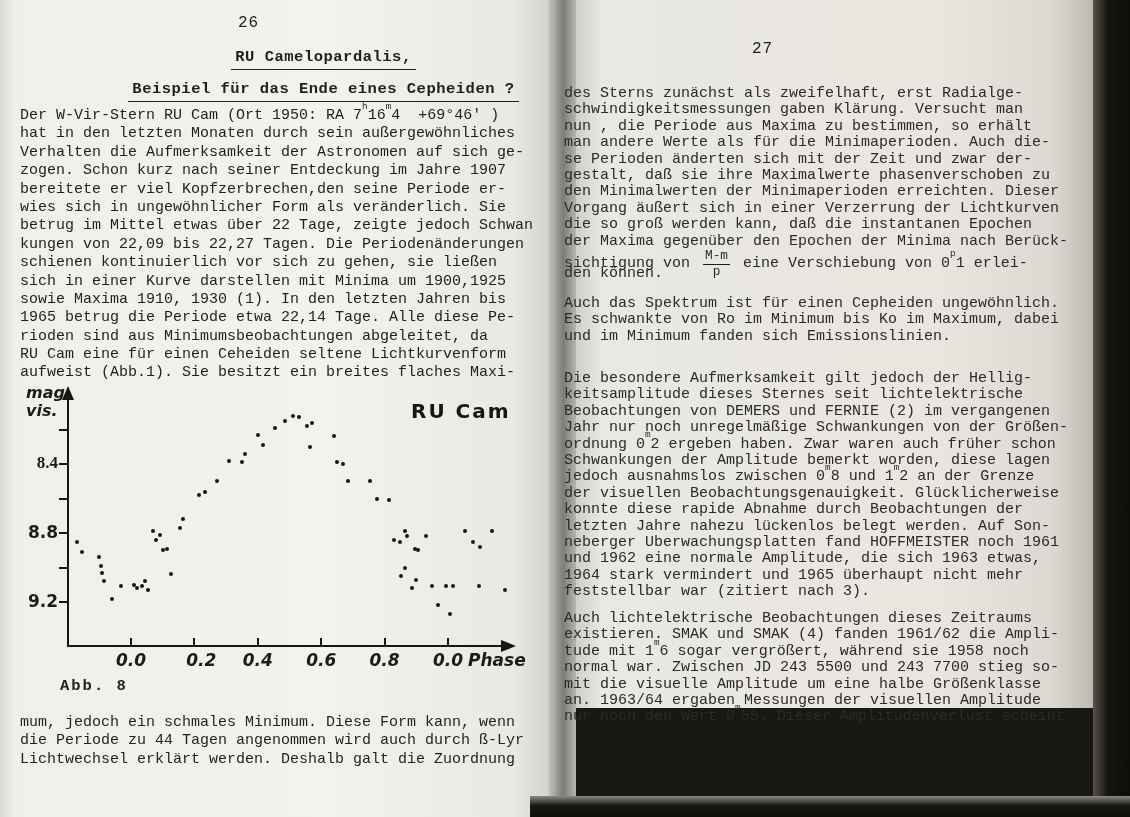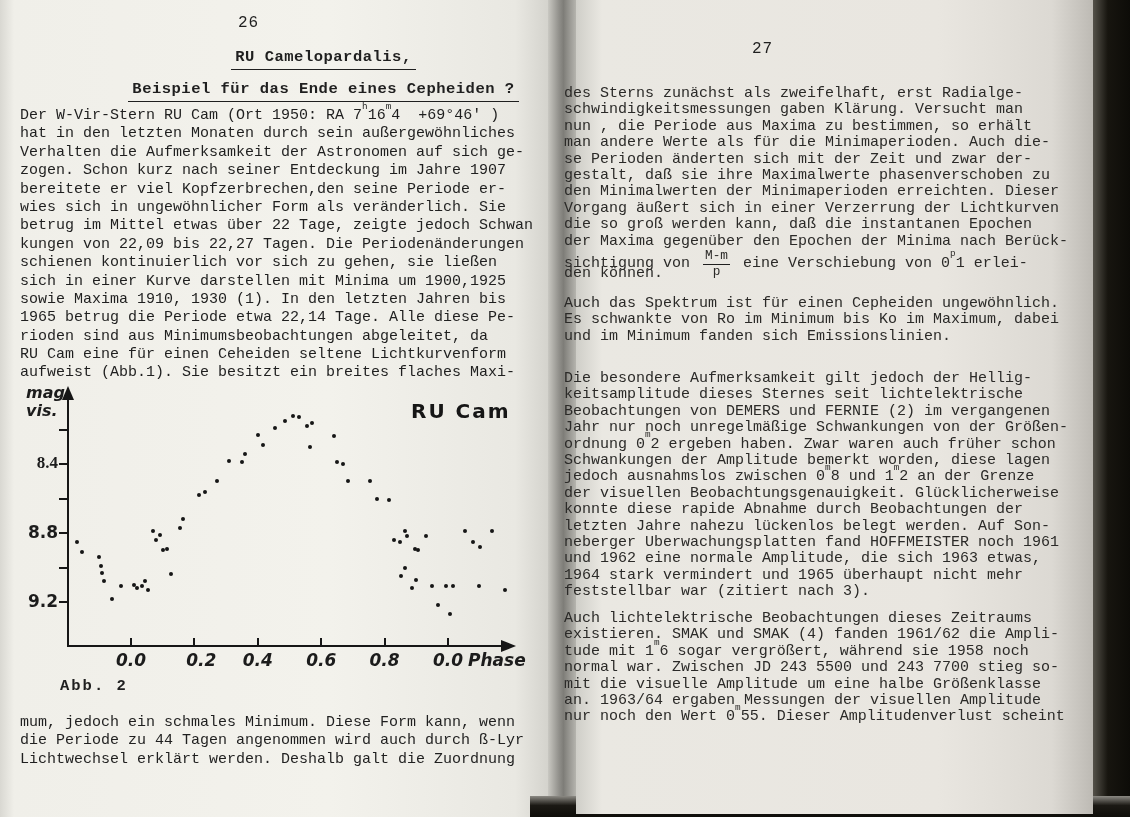--- a/index.html
+++ b/index.html
@@ -1,21 +1,21 @@
 <!DOCTYPE html>
 <html><head>
 <meta charset="utf-8">
 <style>
   html,body{margin:0;padding:0;}
   body{width:1130px;height:817px;overflow:hidden;background:#191814;position:relative;
        font-family:"Liberation Mono","DejaVu Sans Mono",monospace;}
   .page{position:absolute;top:0;}
   #left-page{left:0;width:548px;height:817px;
     background:linear-gradient(90deg,#d9d8d2 0,#f0efe9 14px,#f3f2ec 60%,#e9e8e2 94%,#d4d3cd 100%);}
-  #right-page{left:576px;width:517px;height:814px;
+  #right-page{left:576px;width:517px;height:708px;
     background:linear-gradient(90deg,#cfcec8 0,#eae8e2 26px,#e9e6e0 70%,#dcd9d3 92%,#bdbab4 100%);}
   #gutter{position:absolute;left:548px;top:0;width:28px;height:817px;
     background:linear-gradient(90deg,#c9c8c2 0,#908f8a 40%,#7e7d78 55%,#b5b4ae 100%);}
   #right-edge{position:absolute;left:1093px;top:0;width:37px;height:817px;
     background:linear-gradient(90deg,#55524a 0,#17150f 40%,#0d0c08 100%);}
   #bottom-edge{position:absolute;left:530px;top:796px;width:600px;height:21px;
     background:linear-gradient(180deg,#8c8a84 0,#1b1914 45%,#0e0d09 100%);}
   .ink{color:#1f1f1f;}
   .typ{font-size:15px;white-space:pre;}
   .tl{height:18.4px;line-height:18.4px;}
@@ -158,21 +158,21 @@
         <div class="dot" style="left: 447.585px; top: 612.075px;"></div>
         <div class="dot" style="left: 450.755px; top: 584.475px;"></div>
         <div class="dot" style="left: 463.435px; top: 529.275px;"></div>
         <div class="dot" style="left: 471.36px; top: 539.625px;"></div>
         <div class="dot" style="left: 477.7px; top: 544.8px;"></div>
         <div class="dot" style="left: 477.066px; top: 584.475px;"></div>
         <div class="dot" style="left: 490.38px; top: 529.275px;"></div>
         <div class="dot" style="left: 503.06px; top: 587.925px;"></div>
       </div>
     <div id="phase-label">Phase</div>
-    <div id="fig-caption" class="ink">Abb. 2</div>
+    <div id="fig-caption" class="ink">Abb. 8</div>
   </div>
 
   <div class="para typ ink" style="left:20px;top:714px;width:528px;"><div class="tl">mum, jedoch ein schmales Minimum. Diese Form kann, wenn</div><div class="tl">die Periode zu 44 Tagen angenommen wird auch durch ß-Lyr</div><div class="tl">Lichtwechsel erklärt werden. Deshalb galt die Zuordnung</div></div>
 </div>
 
 <div id="gutter"></div>
 <div id="right-edge"></div>
 <div id="bottom-edge"></div>
 
 <div class="page rp" id="right-page">

